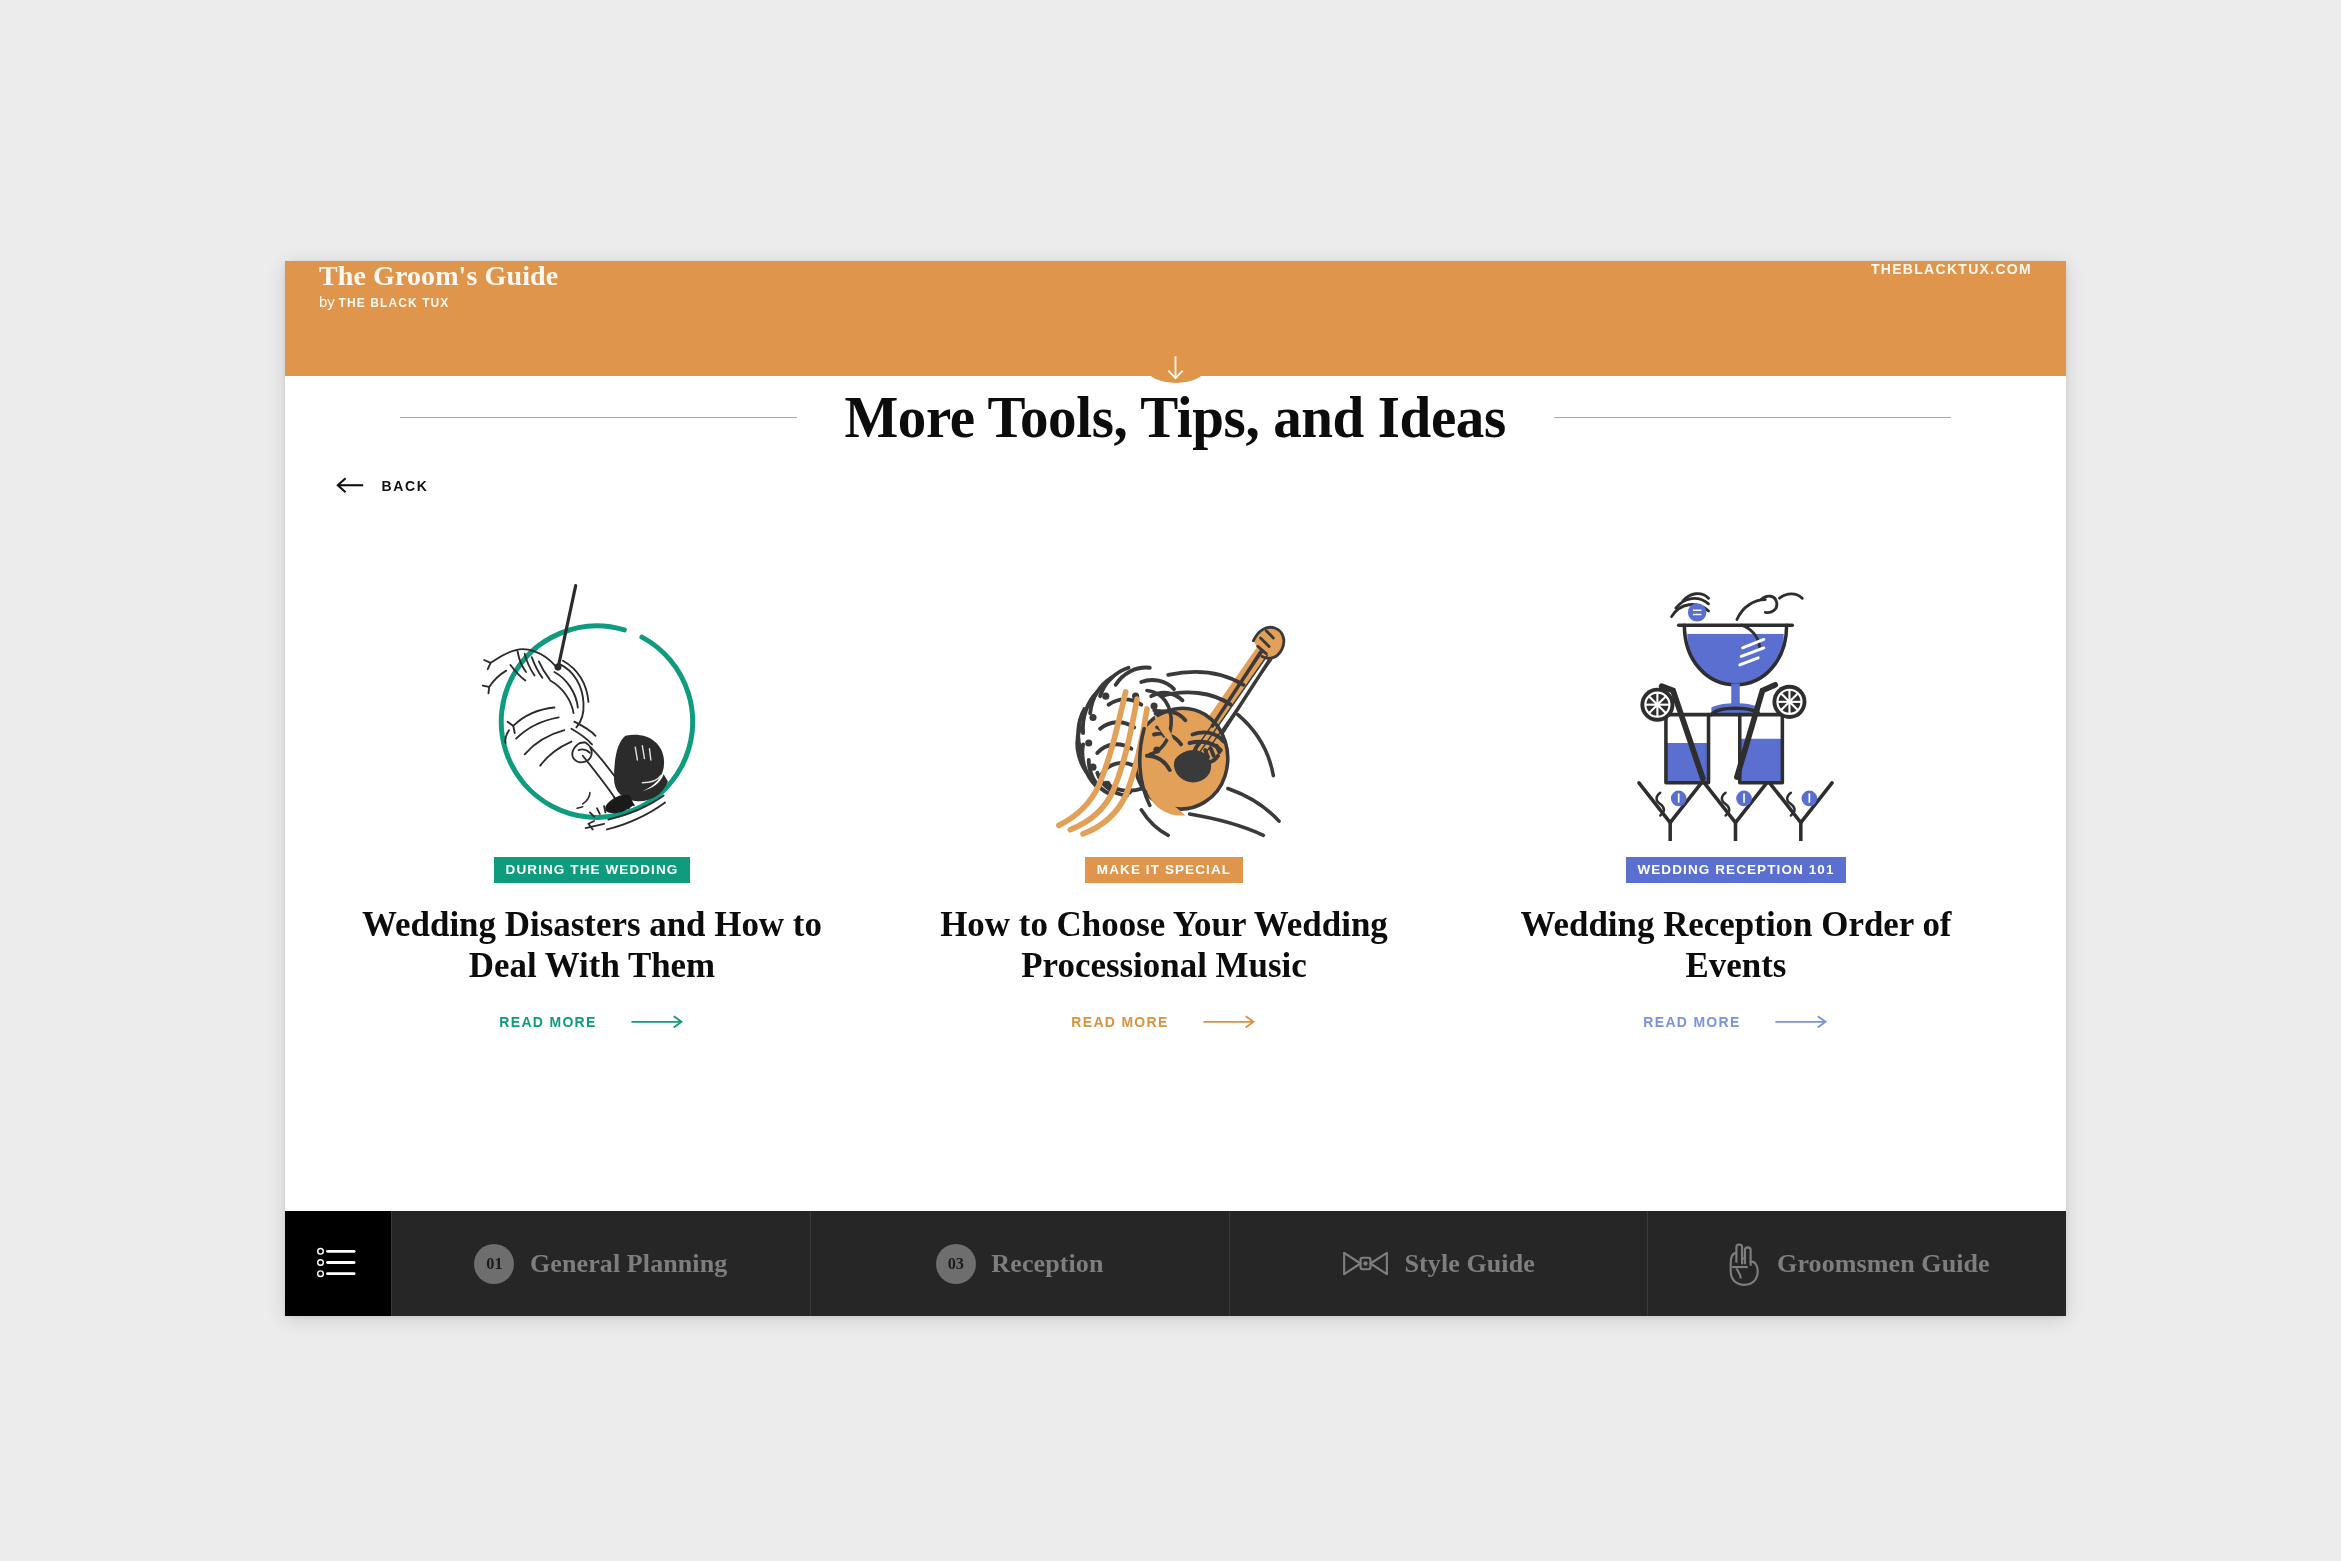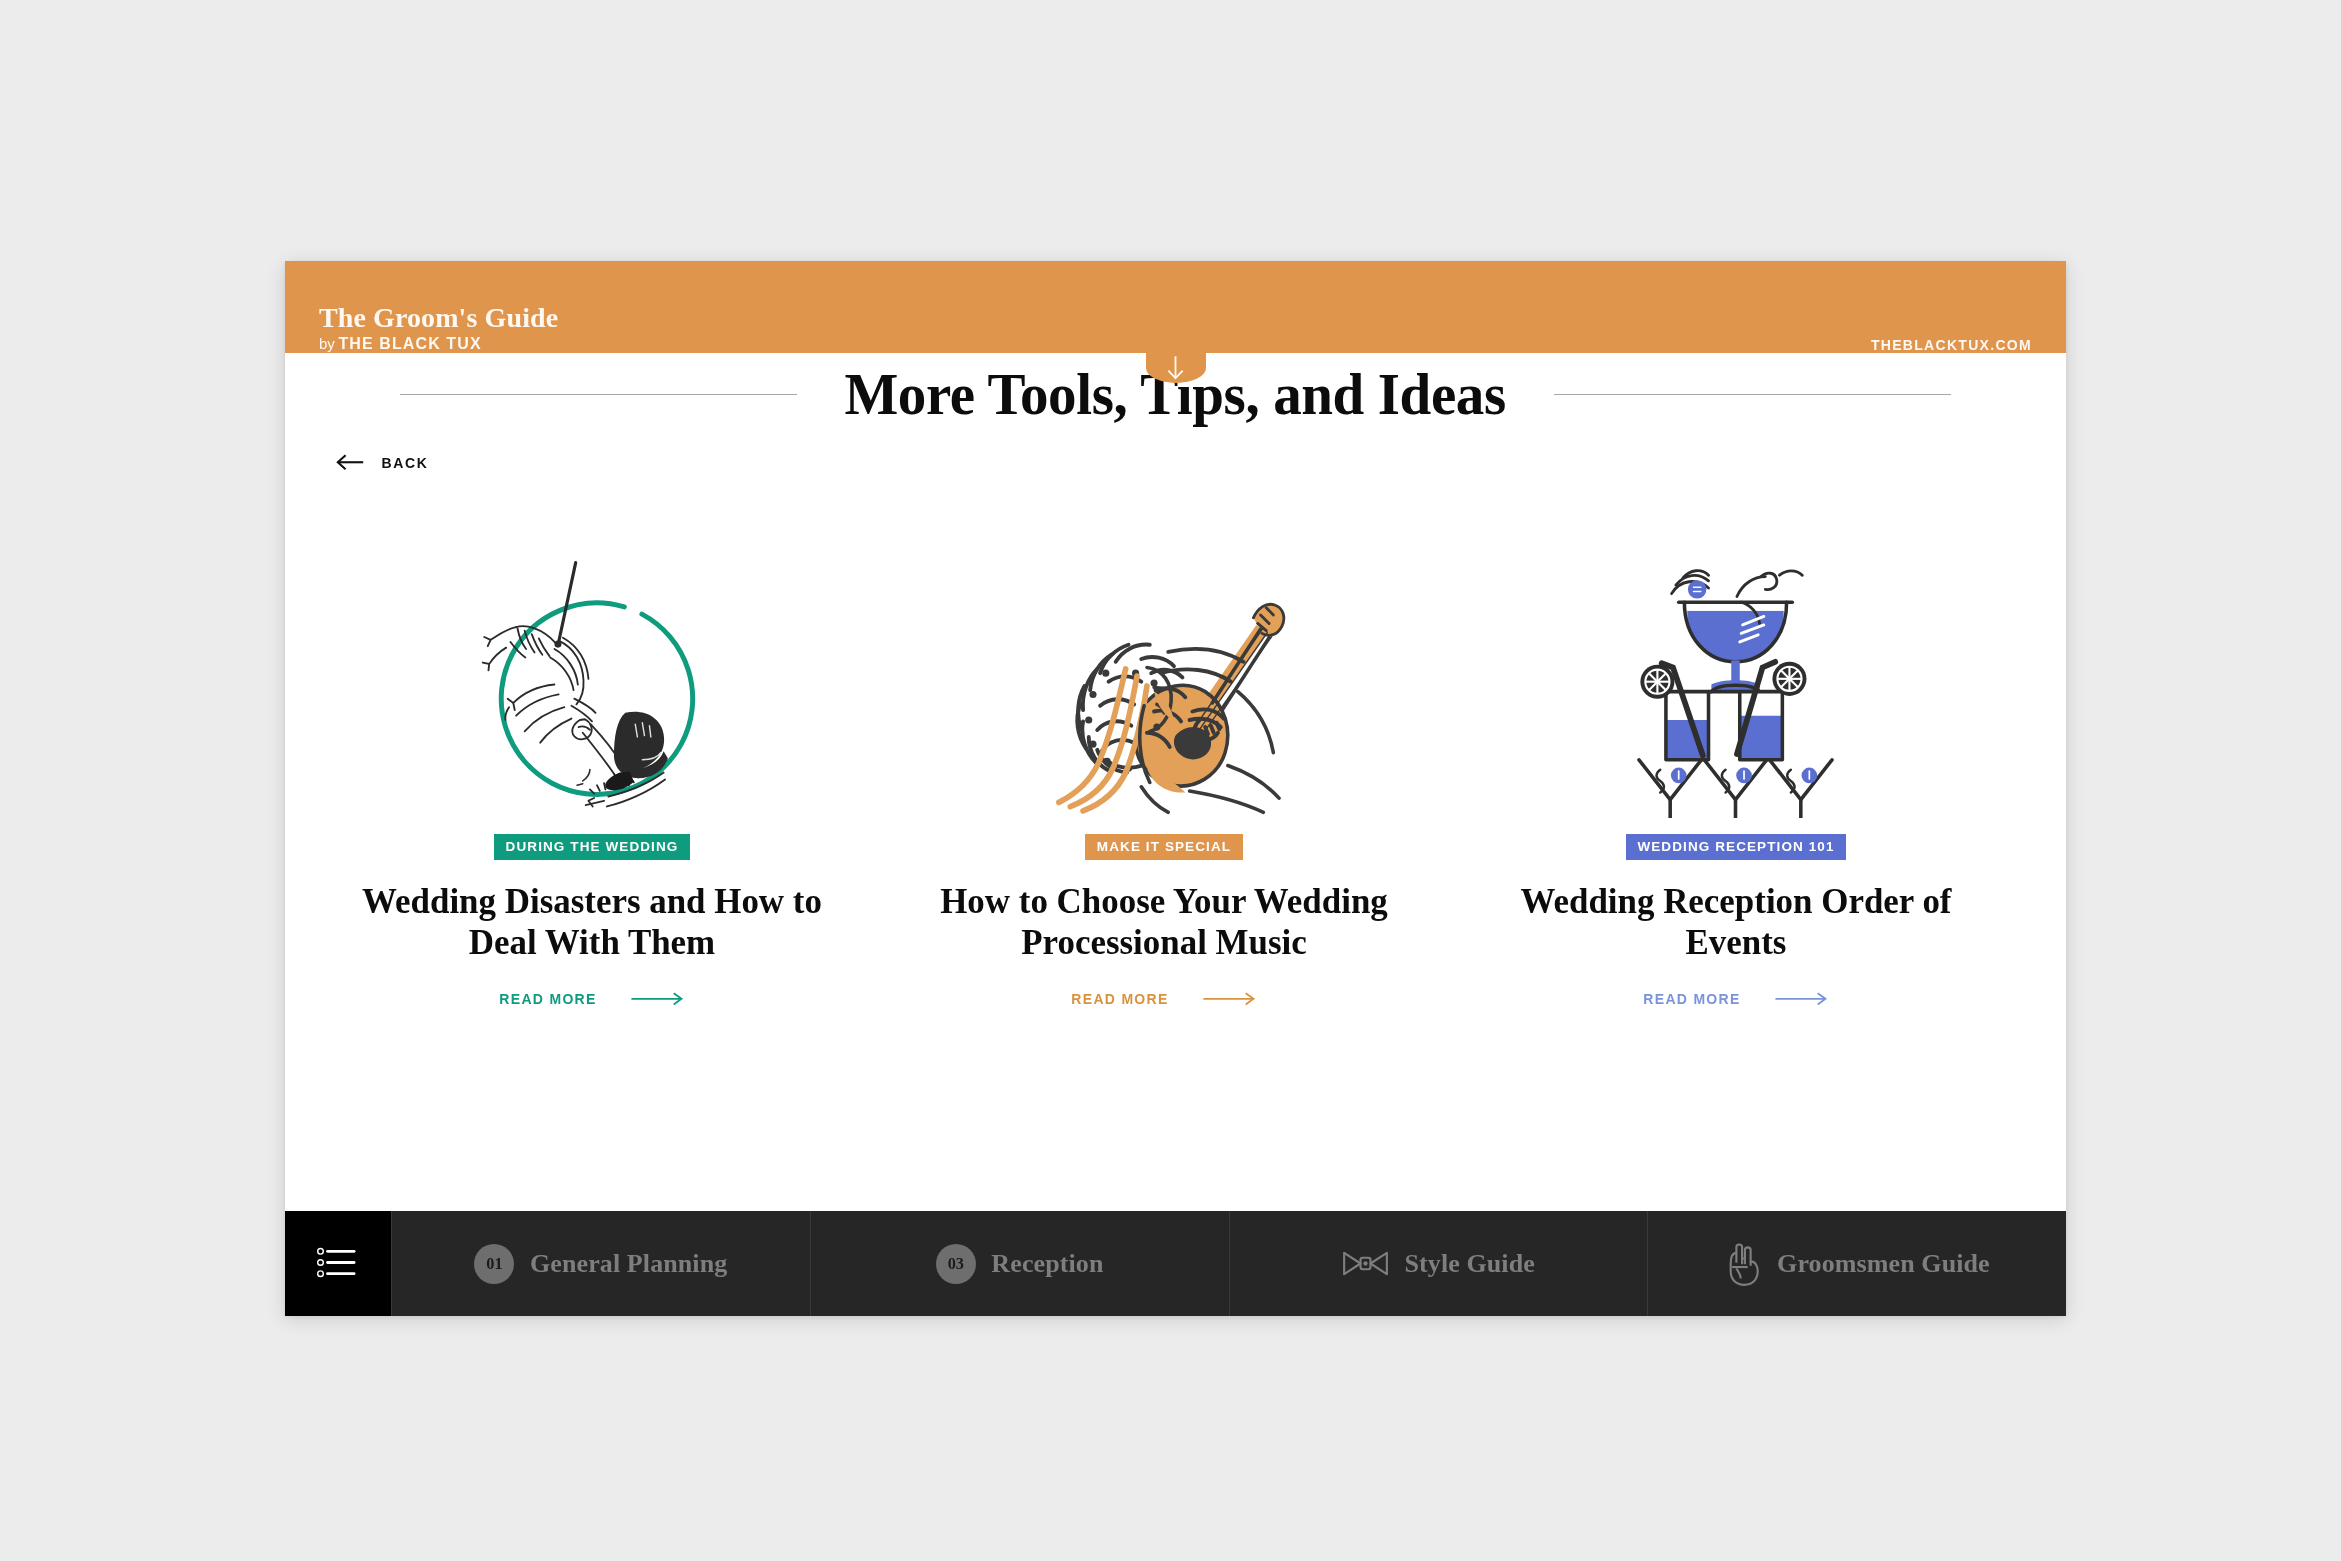--- a/index.html
+++ b/index.html
@@ -19,24 +19,24 @@
     top: 261px;
     width: 1781px;
     height: 1055px;
     background: #ffffff;
     box-shadow: 0 4.3px 18.5px rgba(0,0,0,0.13), 0 1.4px 4.3px rgba(0,0,0,0.08);
   }
 
   
   #site-header {
     position: relative;
-    height: 92px;
+    height: 115px;
     background: #e0954d;
     display: flex;
-    align-items: flex-end;
+    align-items: flex-start;
     padding: 0 34px;
   }
   .brand { display: flex; flex-direction: column; justify-content: center; }
   .brand-title {
     font-family: "Liberation Serif", serif;
     font-weight: 700;
     font-size: 28px;
     color: #fdf8f1;
     letter-spacing: 0.1px;
     line-height: 1.05;
@@ -48,21 +48,21 @@
     margin-top: 2.8px;
   }
   .brand-sub .by {
     font-weight: 400;
     font-size: 15px;
     letter-spacing: 0;
   }
   .brand-sub .bt {
     font-weight: 700;
     letter-spacing: 1.1px;
-    font-size: 16px;
+    font-size: 12px;
   }
   #header-section-label {
     position: absolute;
     left: 0; right: 0;
     text-align: center;
     font-size: 14px;
     font-weight: 700;
     letter-spacing: 1.6px;
     color: #fdf8f1;
   }

